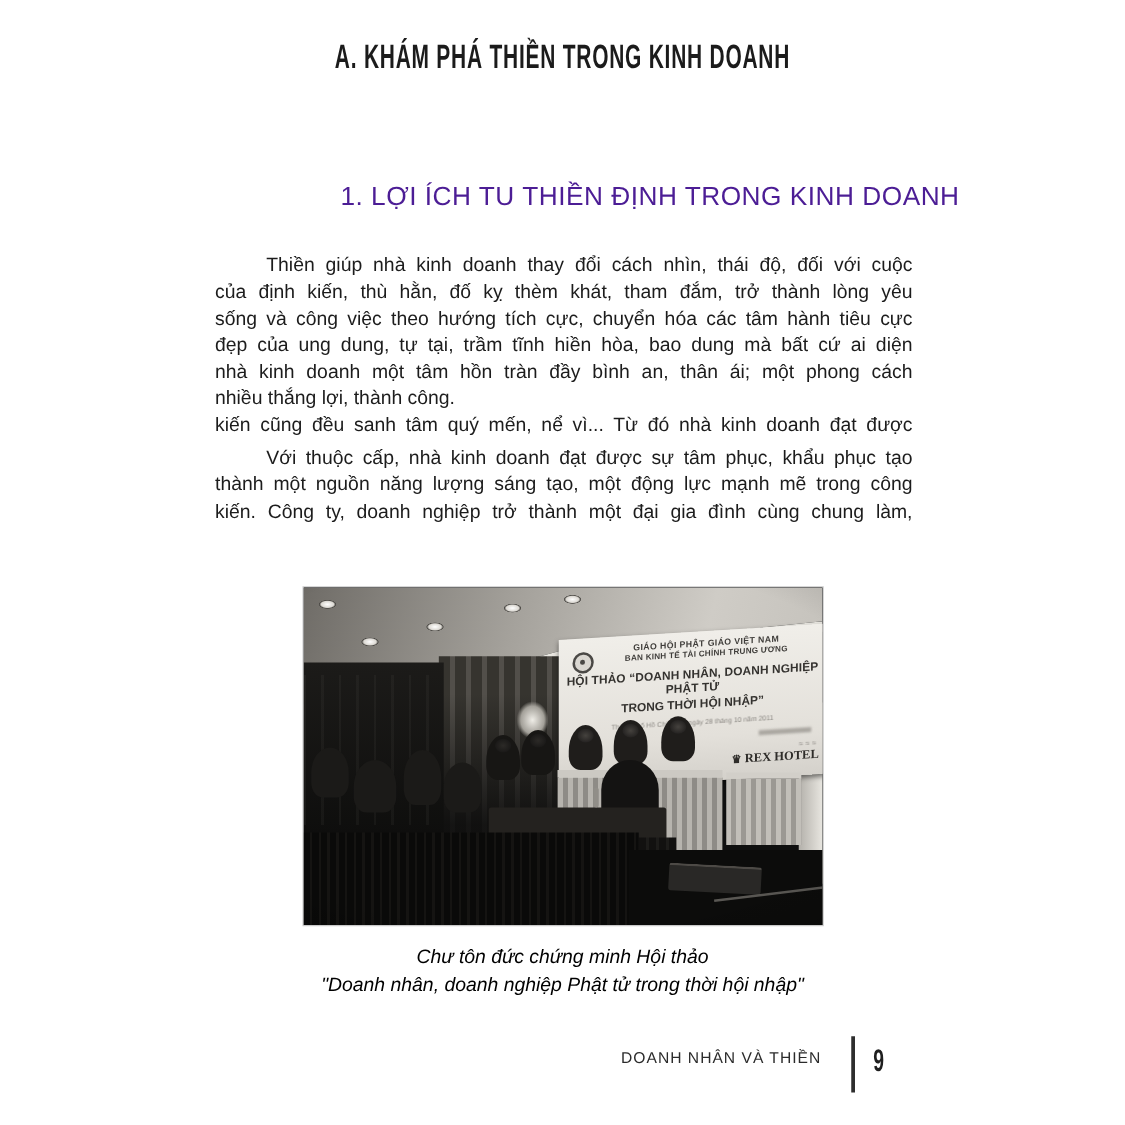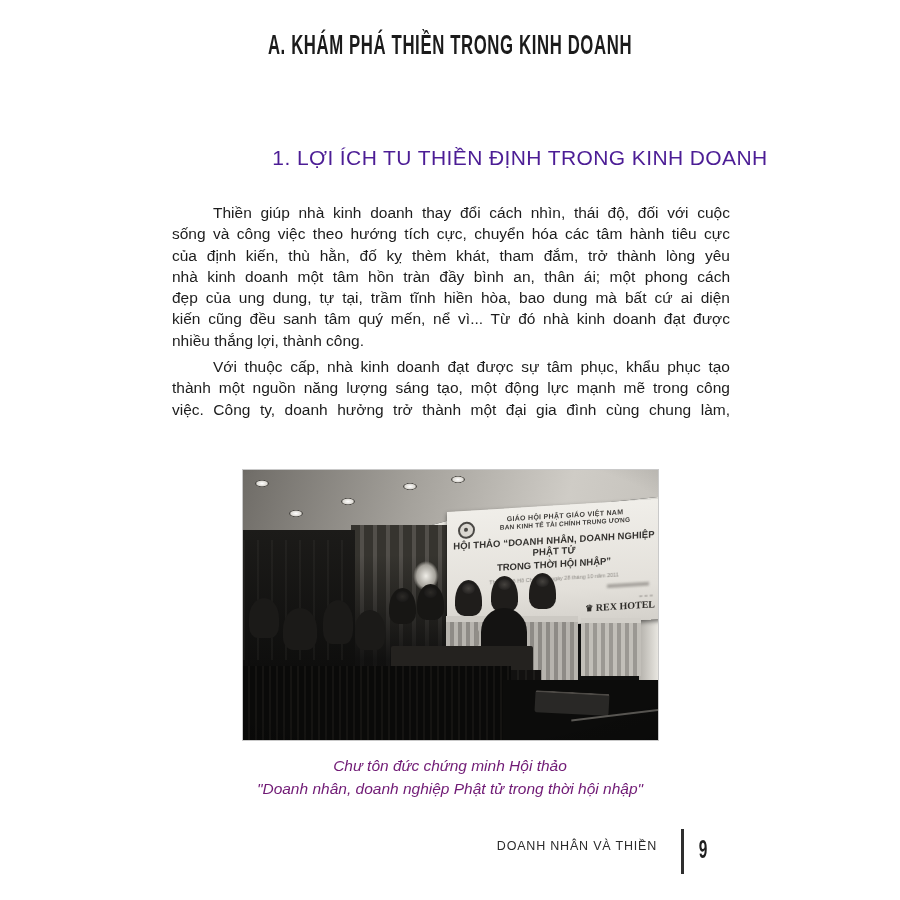--- a/index.html
+++ b/index.html
@@ -120,21 +120,21 @@
   .floor { left:260px; top:210px; width:155px; height:60px; background:#0c0c0b; }
   .streak { left:328px; top:244px; width:92px; height:2px; background:#6e6b66;
     transform:rotate(-7deg); opacity:.8; }
   .case { left:292px; top:222px; width:74px; height:22px; background:#292826;
     border-top:2px solid #4d4a46; transform:rotate(3deg); border-radius:2px; }
 
   .vignette { inset:0; background:radial-gradient(120% 90% at 45% 45%, rgba(0,0,0,0) 60%, rgba(0,0,0,.35) 100%); }
 
   
   .caption { position:absolute; top:754px; left:0; width:900px; text-align:center;
-    font-style:italic; color:#701a75; }
+    font-style:italic; color:#000000; }
   .caption .c1 { font-size:15.5px; line-height:23px; }
   .caption .c2 { font-size:15.5px; line-height:23px; }
 
   
   .footer-title { position:absolute; top:839px; left:0; width:657px; text-align:right;
     font-size:12.5px; letter-spacing:.8px; color:#2b2b2b; }
   .footer-bar { position:absolute; top:829px; left:681px; width:2.5px; height:45px; background:#2e2e2e; }
   .footer-page { position:absolute; top:835px; left:688px; width:30px; text-align:center;
     font-size:25px; font-weight:700; color:#1f1f1f; transform:scaleX(0.62); }
 </style>
@@ -143,31 +143,31 @@
 
 <div class="page">
 
   <div class="running-head">A. KHÁM PHÁ THIỀN TRONG KINH DOANH</div>
 
   <div class="section-heading">1. LỢI ÍCH TU THIỀN ĐỊNH TRONG KINH DOANH</div>
 
   <div class="body-text">
     <div class="para">
       <div class="line first">Thiền giúp nhà kinh doanh thay đổi cách nhìn, thái độ, đối với cuộc</div>
+      <div class="line">của định kiến, thù hằn, đố kỵ thèm khát, tham đắm, trở thành lòng yêu</div>
       <div class="line">sống và công việc theo hướng tích cực, chuyển hóa các tâm hành tiêu cực</div>
-      <div class="line">của định kiến, thù hằn, đố kỵ thèm khát, tham đắm, trở thành lòng yêu</div>
+      <div class="line">đẹp của ung dung, tự tại, trầm tĩnh hiền hòa, bao dung mà bất cứ ai diện</div>
       <div class="line">nhà kinh doanh một tâm hồn tràn đầy bình an, thân ái; một phong cách</div>
-      <div class="line">đẹp của ung dung, tự tại, trầm tĩnh hiền hòa, bao dung mà bất cứ ai diện</div>
+      <div class="line last">nhiều thắng lợi, thành công.</div>
       <div class="line">kiến cũng đều sanh tâm quý mến, nể vì... Từ đó nhà kinh doanh đạt được</div>
-      <div class="line last">nhiều thắng lợi, thành công.</div>
     </div>
     <div class="para">
       <div class="line first">Với thuộc cấp, nhà kinh doanh đạt được sự tâm phục, khẩu phục tạo</div>
       <div class="line">thành một nguồn năng lượng sáng tạo, một động lực mạnh mẽ trong công</div>
-      <div class="line">việc. Công ty, doanh hưởng trở thành một đại gia đình cùng chung làm,</div>
+      <div class="line">kiến. Công ty, doanh nghiệp trở thành một đại gia đình cùng chung làm,</div>
     </div>
   </div>
 
   <div class="photo">
 
     <div class="ph ceil1"></div>
     <div class="ph ceil2"></div>
     <div class="ph rlight" style="left:10px;top:9px;"></div>
     <div class="ph rlight" style="left:44px;top:39px;"></div>
     <div class="ph rlight" style="left:96px;top:27px;"></div>

